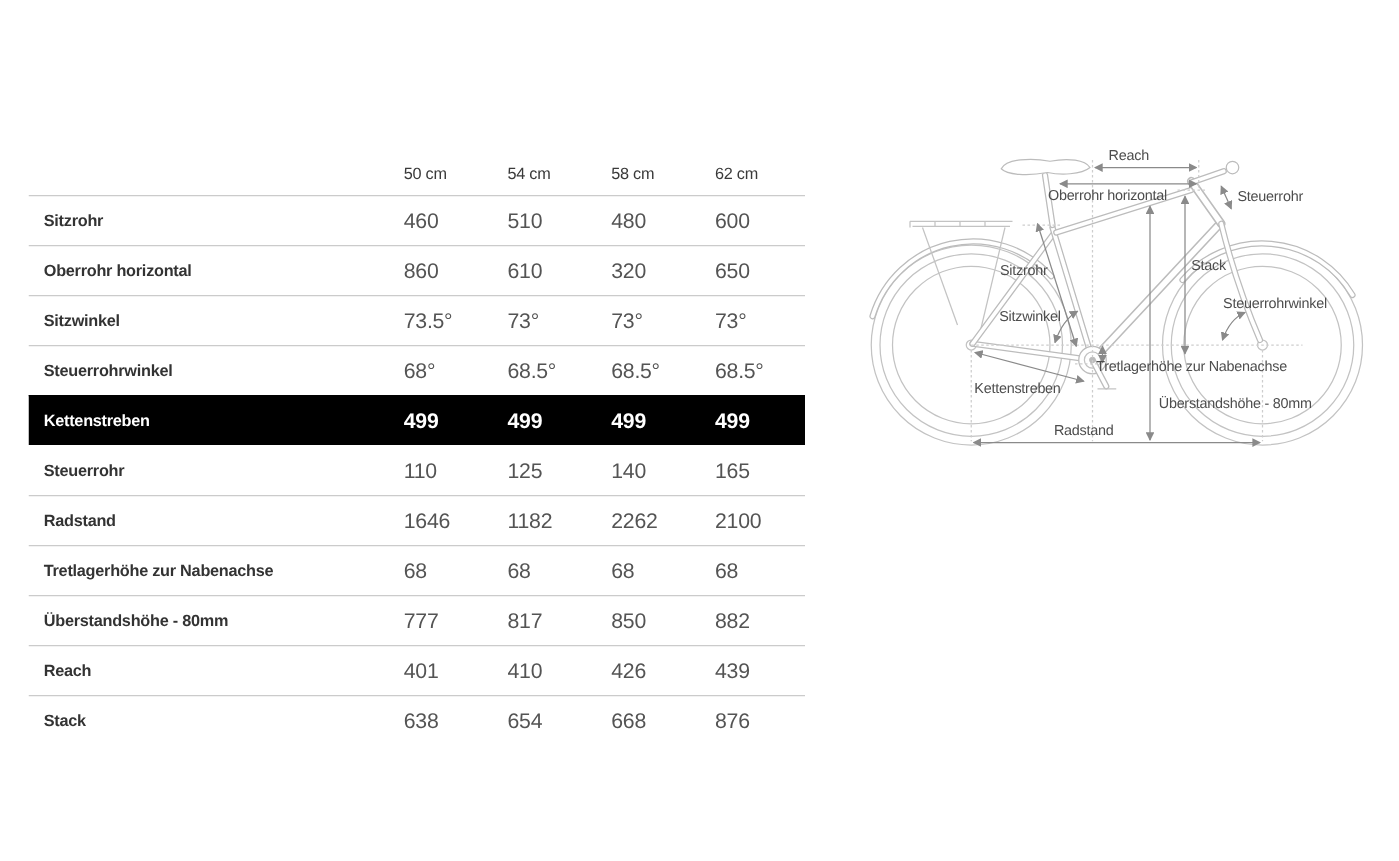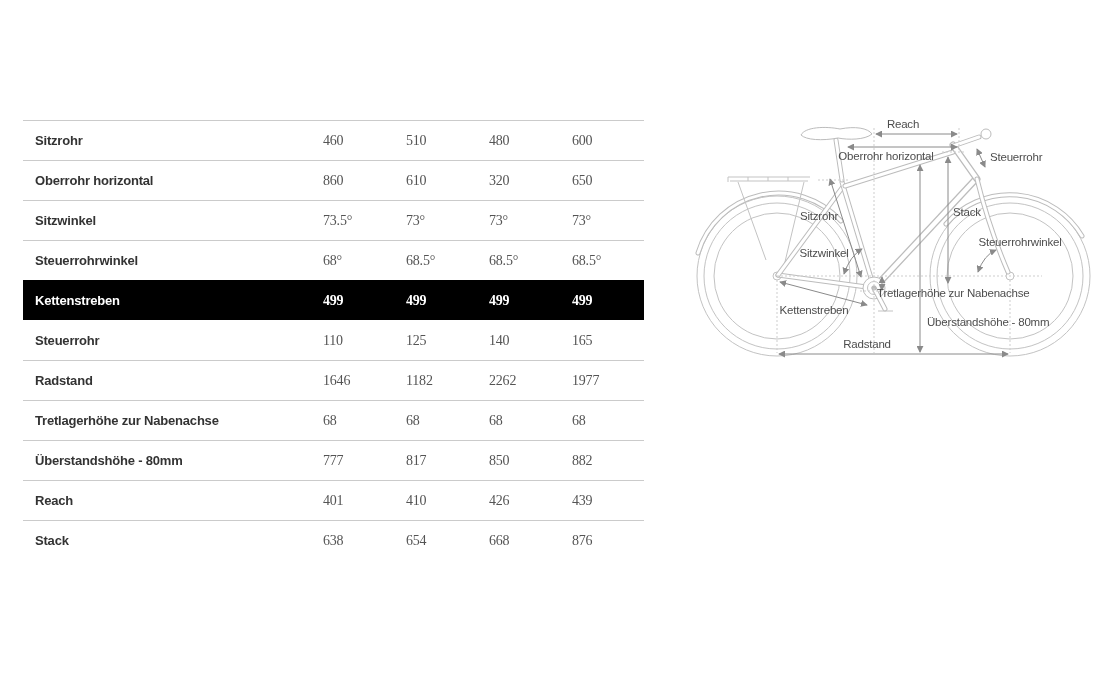--- a/index.html
+++ b/index.html
@@ -6,21 +6,21 @@
   .page{position:relative;width:1119px;height:689px;background:#fff;overflow:hidden;
         font-family:"Liberation Sans",sans-serif;}
 
   
   .geo-table{position:absolute;left:23px;top:120px;width:621px;letter-spacing:-0.2px;}
   .trow,.thead{display:grid;grid-template-columns:300px 83px 83px 83px 1fr;align-items:center;}
   .thead{height:36px;}
   .thead .cell{font-size:13px;color:#3a3a3a;}
   .trow{height:39px;border-top:1px solid #cbcbcb;}
   .trow .label{font-size:13px;font-weight:bold;color:#333;padding-left:12px;}
-  .trow .value{font-size:14px;color:#545454;font-family:Liberation Serif, serif;}
+  .trow .value{font-size:17px;color:#545454;}
   .trow.highlight{background:#000;border-top-color:#000;}
   .trow.highlight .label,.trow.highlight .value{color:#fff;}
   .trow.highlight .value{font-weight:bold;}
   .trow.highlight + .trow{border-top-color:#fff;}
 
   
   .bike-diagram{position:absolute;left:690px;top:100px;width:429px;height:290px;}
   .thin{stroke:#c3c3c3;stroke-width:1;fill:none;}
   .tube-o{stroke:#bcbcbc;stroke-width:5;fill:none;stroke-linecap:round;}
   .tube-i{stroke:#fff;stroke-width:3;fill:none;stroke-linecap:round;}
@@ -30,20 +30,27 @@
   .dotted{stroke:#cdcdcd;stroke-width:1;fill:none;stroke-dasharray:2 2;}
   .dim{stroke:#8a8a8a;stroke-width:1;fill:none;}
   .dlabel{font-family:"Liberation Sans",sans-serif;font-size:11.5px;fill:#4d4d4d;letter-spacing:-0.2px;}
 </style>
 </head>
 <body>
 
 <div class="page">
 
   <div class="geo-table">
+    <div class="thead">
+      <div class="cell label"></div>
+      <div class="cell">50 cm</div>
+      <div class="cell">54 cm</div>
+      <div class="cell">58 cm</div>
+      <div class="cell">62 cm</div>
+    </div>
     <div>
         <div class="trow">
           <div class="cell label">Sitzrohr</div>
           <div class="cell value">460</div>
           <div class="cell value">510</div>
           <div class="cell value">480</div>
           <div class="cell value">600</div>
         </div>
         <div class="trow">
           <div class="cell label">Oberrohr horizontal</div>
@@ -78,21 +85,21 @@
           <div class="cell value">110</div>
           <div class="cell value">125</div>
           <div class="cell value">140</div>
           <div class="cell value">165</div>
         </div>
         <div class="trow">
           <div class="cell label">Radstand</div>
           <div class="cell value">1646</div>
           <div class="cell value">1182</div>
           <div class="cell value">2262</div>
-          <div class="cell value">1977</div>
+          <div class="cell value">2100</div>
         </div>
         <div class="trow">
           <div class="cell label">Tretlagerhöhe zur Nabenachse</div>
           <div class="cell value">68</div>
           <div class="cell value">68</div>
           <div class="cell value">68</div>
           <div class="cell value">68</div>
         </div>
         <div class="trow">
           <div class="cell label">Überstandshöhe - 80mm</div>

